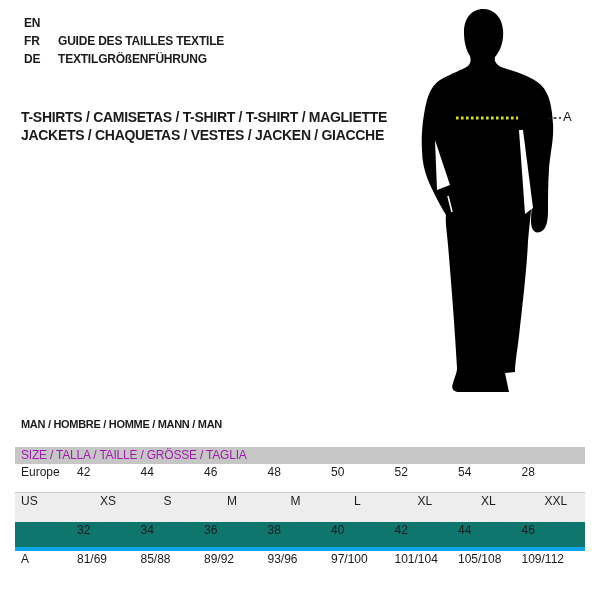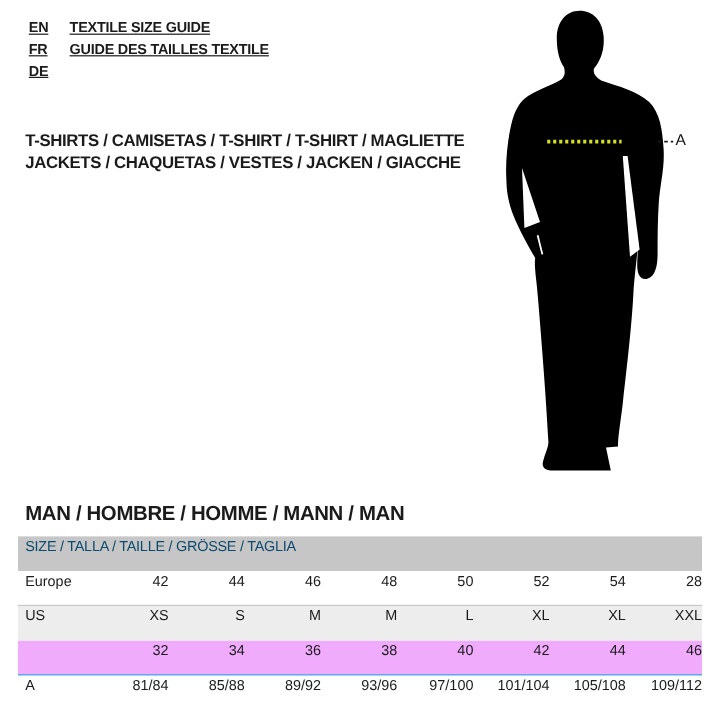--- a/index.html
+++ b/index.html
@@ -8,21 +8,21 @@
     position: relative;
     width: 600px;
     height: 600px;
     background: #ffffff;
     overflow: hidden;
     font-family: "Liberation Sans", "DejaVu Sans", sans-serif;
     color: #1b1b1b;
   }
 
   
-  .lang-list { position: absolute; left: 24px; top: 14px; text-decoration: underline; }
+  .lang-list { position: absolute; left: 24px; top: 14px; }
   .lang-row { display: flex; height: 18px; line-height: 18px; }
   .lang-code {
     width: 34px; font-size: 12px; font-weight: bold; letter-spacing: -0.2px;
   }
   .lang-label { font-size: 12px; font-weight: bold; letter-spacing: -0.2px; }
 
   
   .categories { position: absolute; left: 21px; top: 108px; }
   .cat-line { font-size: 14px; font-weight: bold; letter-spacing: -0.3px; height: 18px; line-height: 18px; }
 
@@ -30,59 +30,59 @@
   .figure { position: absolute; left: 415px; top: 8px; width: 170px; height: 386px; }
   .figure svg { position: absolute; left: 0; top: 0; }
   .measure-a {
     position: absolute; left: 148px; top: 101px;
     font-size: 13px; font-weight: normal; color: #111;
   }
 
   
   .section-title {
     position: absolute; left: 21px; top: 418px;
-    font-size: 17px; font-weight: bold; letter-spacing: -0.3px;
+    font-size: 11px; font-weight: bold; letter-spacing: -0.3px;
   }
 
   
   .size-table { position: absolute; left: 15px; top: 447px; width: 570px; font-size: 12px; }
   .st-header {
-    background: #c6c6c6; height: 29px; line-height: 17px;
-    padding-left: 6px; letter-spacing: -0.2px; color: #0c4a6e;
+    background: #c6c6c6; height: 17px; line-height: 17px;
+    padding-left: 6px; letter-spacing: -0.2px; color: #a21caf;
   }
   .st-row { display: grid; grid-template-columns: 62px repeat(8, 1fr); height: 29px; line-height: 16px; }
   .st-row .lbl { text-align: left; padding-left: 6px; }
-  .st-row .val { text-align: right; }
+  .st-row .val { text-align: left; }
   .row-europe { background: #ffffff; border-bottom: 1px solid #c9c9c9; }
-  .row-us { background: #ededed; }
-  .row-num { background: #f0abfc; border-bottom: 1px solid #0ea5e9; }
+  .row-us { background: #ededed; gap: 23px; }
+  .row-num { background: #0f766e; border-bottom: 4px solid #0ea5e9; }
   .row-a { background: #ffffff; }
 
   
   .footnote {
     position: absolute; left: 21px; top: 550px;
     font-size: 12px; font-weight: bold; letter-spacing: -0.3px;
   }
 </style>
 </head>
 <body>
 
 <div class="canvas">
 
   <div class="lang-list">
     <div class="lang-row">
       <span class="lang-code">EN</span>
-      <span class="lang-label">TEXTILE SIZE GUIDE</span>
     </div>
     <div class="lang-row">
       <span class="lang-code">FR</span>
       <span class="lang-label">GUIDE DES TAILLES TEXTILE</span>
     </div>
     <div class="lang-row">
       <span class="lang-code">DE</span>
+      <span class="lang-label">TEXTILGRÖßENFÜHRUNG</span>
     </div>
   </div>
 
   <div class="categories">
     <div class="cat-line">T-SHIRTS / CAMISETAS / T-SHIRT / T-SHIRT / MAGLIETTE</div>
     <div class="cat-line">JACKETS / CHAQUETAS / VESTES / JACKEN / GIACCHE</div>
   </div>
 
   <div class="figure">
     <svg width="170" height="386" viewBox="0 0 170 386">
@@ -165,21 +165,21 @@
       <span class="val">36</span>
       <span class="val">38</span>
       <span class="val">40</span>
       <span class="val">42</span>
       <span class="val">44</span>
       <span class="val">46</span>
     </div>
 
     <div class="st-row row-a">
       <span class="lbl">A</span>
-      <span class="val">81/84</span>
+      <span class="val">81/69</span>
       <span class="val">85/88</span>
       <span class="val">89/92</span>
       <span class="val">93/96</span>
       <span class="val">97/100</span>
       <span class="val">101/104</span>
       <span class="val">105/108</span>
       <span class="val">109/112</span>
     </div>
   </div>
 

